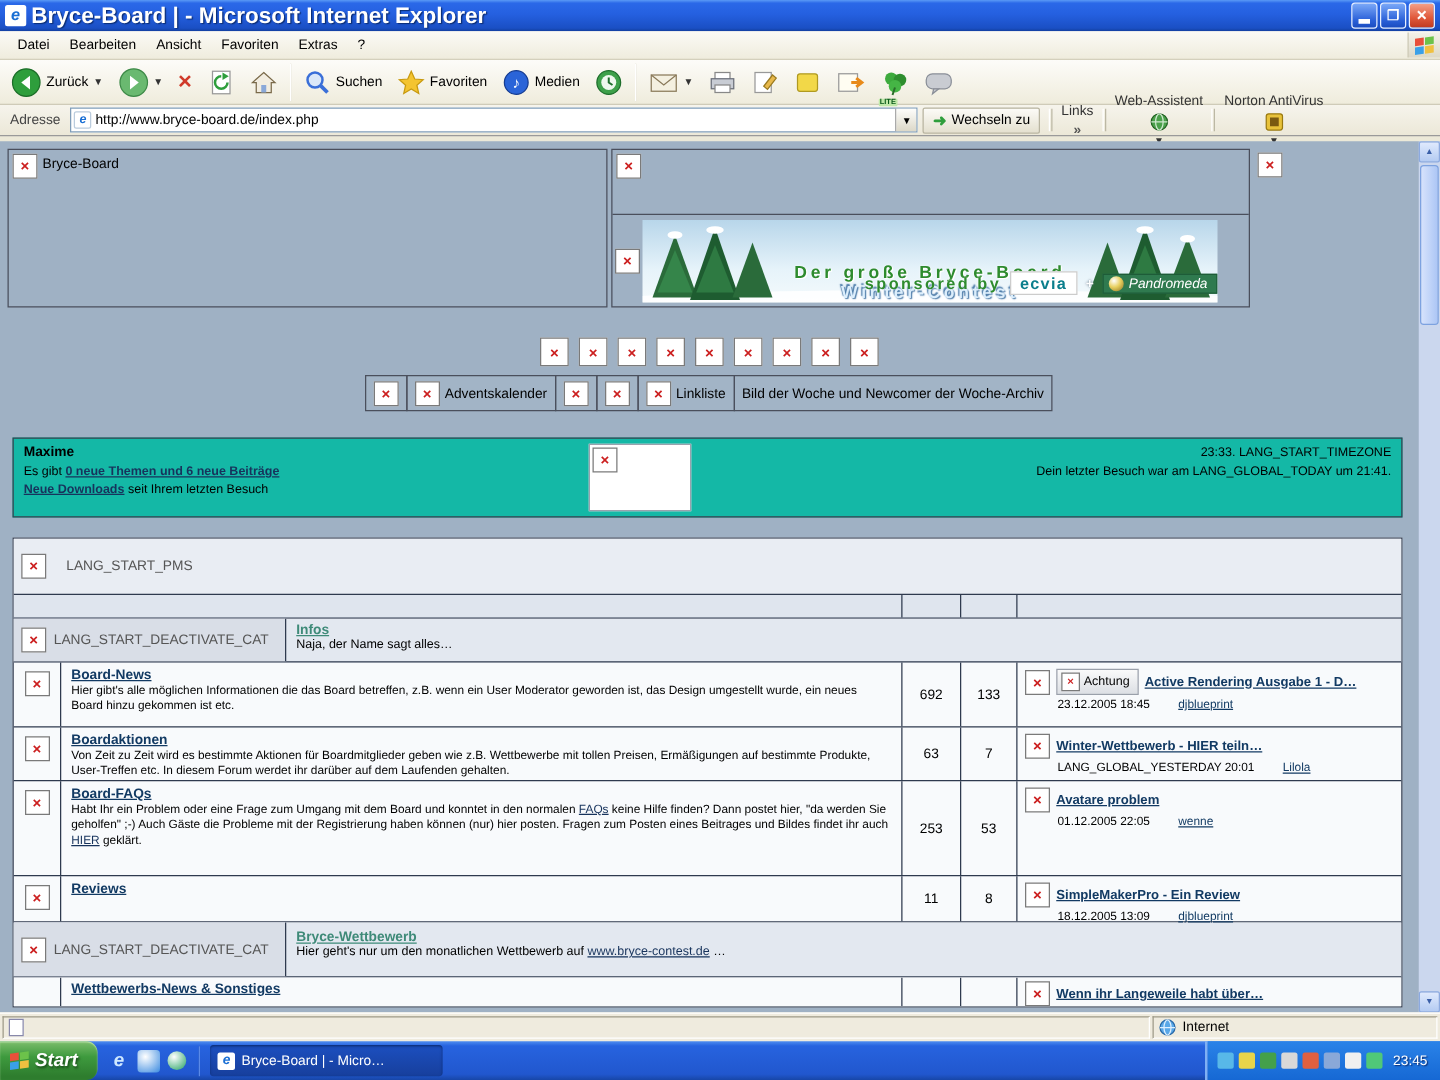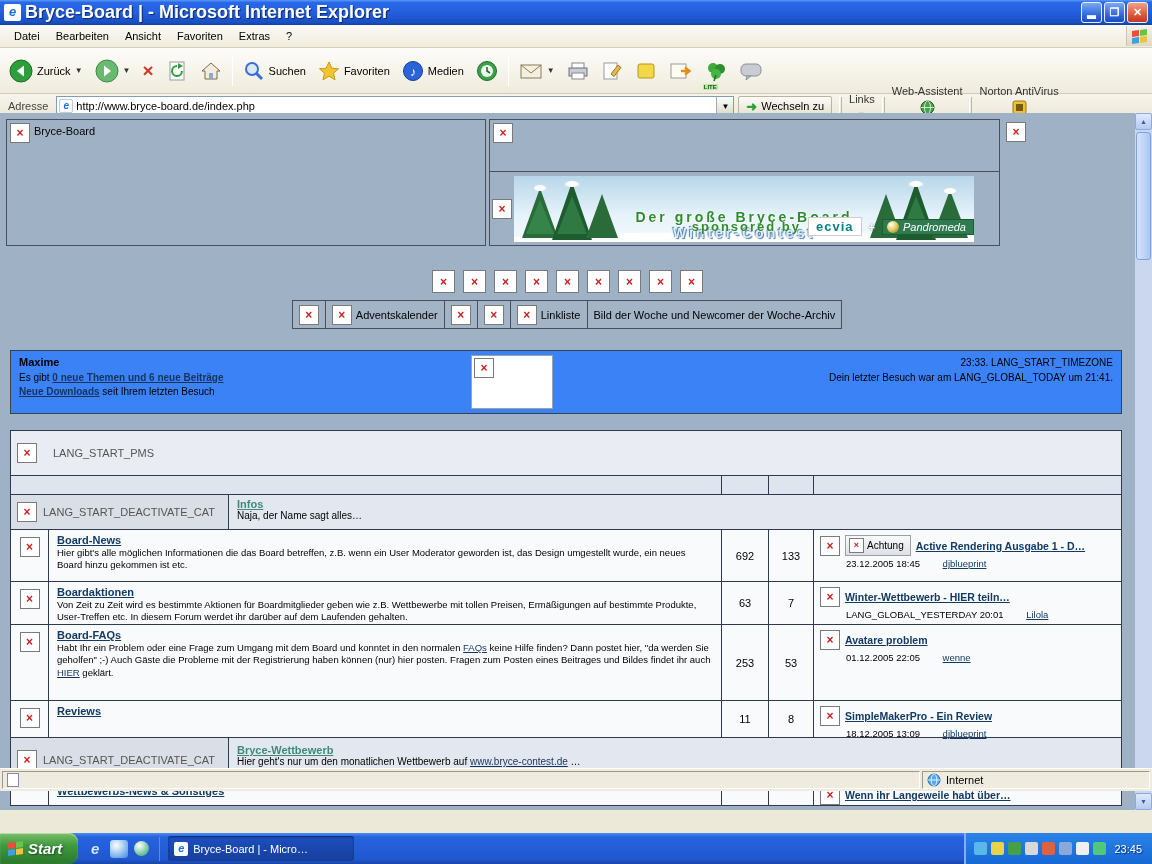--- a/index.html
+++ b/index.html
@@ -17,21 +17,21 @@
 
 .menubar{height:23px;background:linear-gradient(#fbfaf6,#efecdd);border-bottom:1px solid #d4d0bc;display:flex;align-items:center;padding-left:6px;}
 .menu-item{padding:3px 8px;font-size:11px;}
 .menu-spacer{flex:1;}
 .winlogo{width:26px;height:20px;background:linear-gradient(#f4f2e8,#ddd9c8);border-left:1px solid #cac6b2;display:flex;align-items:center;justify-content:center;}
 .flag{display:grid;grid-template-columns:7px 7px;grid-template-rows:6px 6px;gap:1px;transform:skewY(-8deg);}
 .flag i{display:block;}
 .f-r{background:#e8503a;} .f-g{background:#6cc24a;} .f-b{background:#3aa0e8;} .f-y{background:#f0c040;}
 
 
-.toolbar{height:46px;background:linear-gradient(#fdfcf9,#efecdc);border-bottom:1px solid #cfcbb8;display:flex;align-items:center;padding:0 4px;gap:2px;}
+.toolbar{height:36px;background:linear-gradient(#fdfcf9,#efecdc);border-bottom:1px solid #cfcbb8;display:flex;align-items:center;padding:0 4px;gap:2px;}
 .tbar-btn{display:flex;align-items:center;gap:4px;padding:2px 5px;height:34px;border-radius:3px;}
 .tbar-label{font-size:11px;white-space:nowrap;}
 .drop{font-size:8px;color:#333;}
 .sep{width:1px;height:30px;background:#cac6b2;border-right:1px solid #fff;margin:0 3px;}
 .i-stop{color:#d03a2a;font-weight:bold;font-size:19px;line-height:20px;}
 .litewrap{position:relative;}
 .lite-tag{position:absolute;bottom:-2px;left:3px;font-size:6px;font-weight:bold;color:#0a5a1a;background:#bfe8a8;padding:0 1px;border-radius:1px;}
 
 
 .addressbar{height:25px;background:linear-gradient(#f6f4ec,#ece8d8);border-bottom:1px solid #9a9a9a;display:flex;align-items:center;padding:0 4px;gap:4px;}
@@ -77,21 +77,21 @@
 .plus{color:#fff;font-weight:bold;text-shadow:0 0 2px #567;}
 .pandro{background:#2f7a4f;border:1px solid #1e5c38;color:#fff;padding:1px 7px 1px 4px;font-size:11px;font-style:italic;display:flex;align-items:center;gap:4px;}
 .sphere{width:12px;height:12px;border-radius:50%;background:radial-gradient(circle at 35% 30%,#fff,#e8d060 45%,#8a7020);}
 
 
 .btnrow{margin-top:24px;display:flex;justify-content:center;gap:8px;}
 .navrow{margin-top:7px;display:flex;justify-content:center;}
 .navcell{border:1px solid #4a4f5c;height:29px;display:flex;align-items:center;gap:4px;padding:0 6px;margin-left:-1px;background:rgba(255,255,255,0.04);font-size:11px;white-space:nowrap;}
 
 
-.maxime{margin:21px 0 0 4px;width:1112px;height:64px;border:1px solid #39404f;background:#3b82f6;display:flex;padding:4px 8px;}
+.maxime{margin:21px 0 0 4px;width:1112px;height:64px;border:1px solid #39404f;background:#14b8a6;display:flex;padding:4px 8px;}
 .max-left{width:452px;font-size:10px;line-height:1.45;}
 .max-title{font-weight:bold;font-size:11px;}
 .rich-link{text-decoration:underline;color:#17335c;cursor:pointer;}
 .rich-bold{font-weight:bold;}
 .max-imgbox{width:82px;height:54px;background:#fff;border:1px solid #9aa2ae;padding:2px;}
 .max-right{flex:1;text-align:right;font-size:10px;line-height:1.5;}
 
 
 .ftable{margin:16px 0 0 4px;width:1112px;border:1px solid #2F3A4E;background:#F8FAFC;}
 .row{display:flex;border-bottom:1px solid #2F3A4E;}
@@ -122,21 +122,21 @@
 .partial-row .main-cell{padding-top:3px;}
 .partial-row .last-cell{padding-top:3px;}
 
 
 .scrollbar{position:absolute;top:0;right:0;width:17px;height:697px;background:#CBD7EE;}
 .sb-btn{position:absolute;left:0;width:17px;height:17px;background:linear-gradient(#E0EAFD,#B4CBF2);border:1px solid #8CAAE0;border-radius:2px;color:#3A5FA8;font-size:7px;display:flex;align-items:center;justify-content:center;}
 .sb-up{top:0;} .sb-down{bottom:0;}
 .sb-thumb{position:absolute;left:1px;top:19px;width:15px;height:128px;background:linear-gradient(90deg,#D7E3FC,#ACC6F5);border:1px solid #7DA2E0;border-radius:3px;}
 
 
-.statusbar{position:absolute;top:768px;left:0;width:1152px;height:23px;background:#EFEBDE;border-top:1px solid #fff;display:flex;align-items:stretch;padding:2px;gap:2px;}
+.statusbar{position:absolute;top:810px;left:0;width:1152px;height:23px;background:#EFEBDE;border-top:1px solid #fff;display:flex;align-items:stretch;padding:2px;gap:2px;}
 .pane{border:1px solid;border-color:#9e9a87 #fff #fff #9e9a87;display:flex;align-items:center;padding:0 4px;gap:5px;}
 .pane-main{flex:1;}
 .pane-zone{width:228px;}
 .doc-ico{width:12px;height:14px;background:#fff;border:1px solid #88a;}
 
 
 .taskbar{position:absolute;top:833px;left:0;width:1152px;height:31px;background:linear-gradient(#4E8DF0,#2763DF 12%,#2157CE 85%,#1746A8);display:flex;align-items:center;}
 .startbtn{height:31px;padding:0 16px 0 8px;border-radius:0 9px 9px 0;background:linear-gradient(#7CBE6C,#3E9A3E 40%,#2E7D2E 90%);box-shadow:inset 0 1px 1px #b8e0a8;display:flex;align-items:center;gap:5px;color:#fff;font-weight:bold;font-style:italic;font-size:15px;text-shadow:1px 1px 2px #1a4a1a;}
 .ql{display:flex;align-items:center;gap:6px;padding:0 8px;}
 .ql-ico{width:18px;height:18px;border-radius:3px;display:flex;align-items:center;justify-content:center;}

